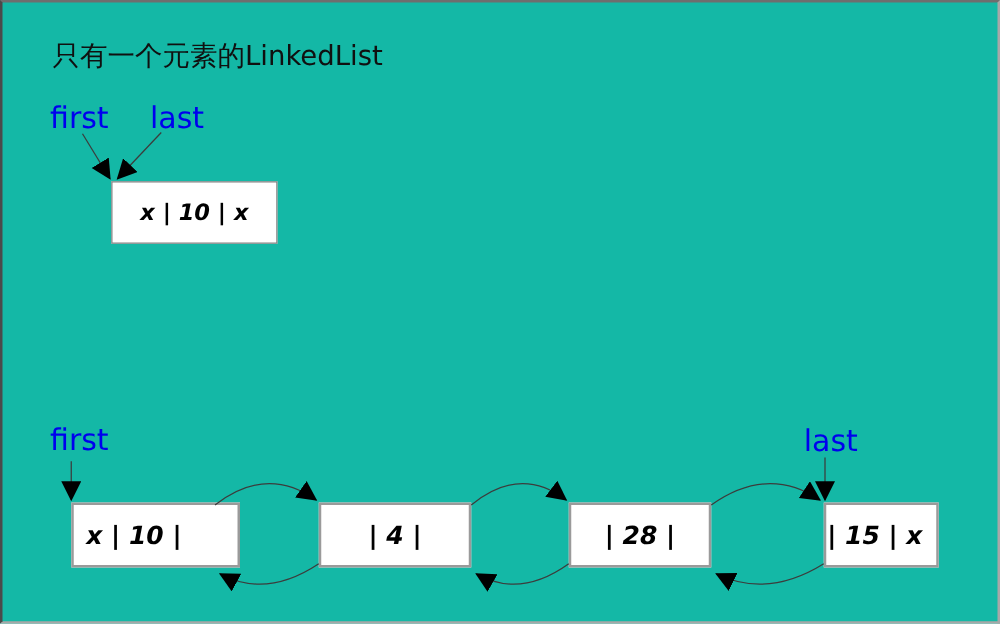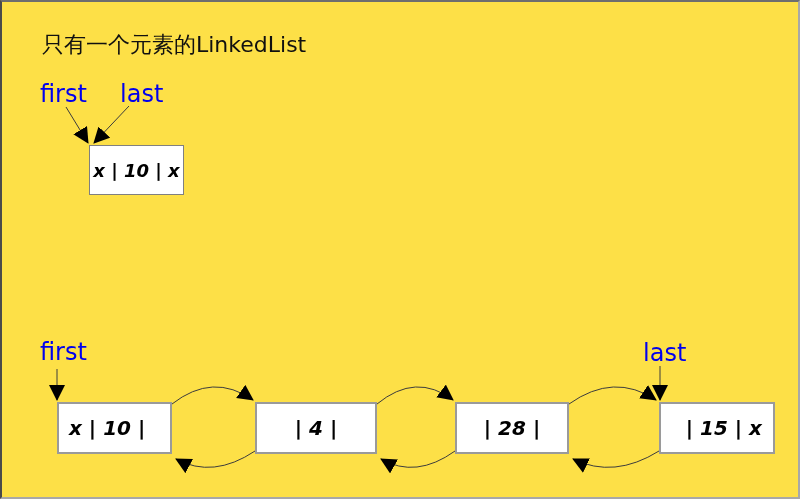--- a/index.html
+++ b/index.html
@@ -6,21 +6,21 @@
     margin: 0;
     padding: 0;
     background: #ffffff;
     font-family: "DejaVu Sans", "Liberation Sans", sans-serif;
   }
   #canvas {
     position: relative;
     width: 800px;
     height: 499px;
     box-sizing: border-box;
-    background: #fde047;
+    background: #14b8a6;
     border-top: 2px solid #6e6e6e;
     border-left: 2px solid #4a4a4a;
     border-right: 2px solid #a8a8a8;
     border-bottom: 2px solid #a8a8a8;
     overflow: hidden;
   }
   .abs { position: absolute; }
   .section-title {
     font-size: 22px;
     color: #101010;
@@ -71,42 +71,42 @@
 <body>
 
 <div id="canvas">
 
   <div class="abs section-title" style="left:40px; top:28px;">只有一个元素的LinkedList</div>
 
   <div class="abs ptr-label" style="left:38px; top:78px;">first</div>
 
   <div class="abs ptr-label" style="left:118px; top:78px;">last</div>
 
-  <div class="abs node-box single-box" style="left:87px; top:143px; width:95px; height:50px;">
+  <div class="abs node-box single-box" style="left:87px; top:143px; width:133px; height:50px;">
     <span>x | 10 | x</span>
   </div>
 
 
   <div class="abs ptr-label" style="left:38px; top:336px;">first</div>
 
   <div class="abs ptr-label" style="left:641px; top:337px;">last</div>
 
-  <div class="abs node-box list-box align-left" style="left:55px; width:115px;">
+  <div class="abs node-box list-box align-left" style="left:55px; width:135px;">
     <span>x | 10 |</span>
   </div>
 
   <div class="abs node-box list-box align-center" style="left:253px; width:122px;">
     <span>| 4 |</span>
   </div>
 
   <div class="abs node-box list-box align-center" style="left:453px; width:114px;text-align:center;">
     <span>| 28 |</span>
   </div>
 
-  <div class="abs node-box list-box align-right" style="left:657px; width:116px;text-align:right;">
+  <div class="abs node-box list-box align-right" style="left:657px; width:92px;text-align:right;">
     <span>| 15 | x</span>
   </div>
 
   <svg id="overlay" viewBox="0 0 800 499" xmlns="http://www.w3.org/2000/svg">
     <defs>
       <marker id="ah" markerUnits="userSpaceOnUse" markerWidth="20" markerHeight="18" refX="15" refY="8" orient="auto">
         <path d="M0,0 L16,8 L0,16 z" style="fill:var(--arrow-color,#000); stroke:none;"></path>
       </marker>
     </defs>
 

